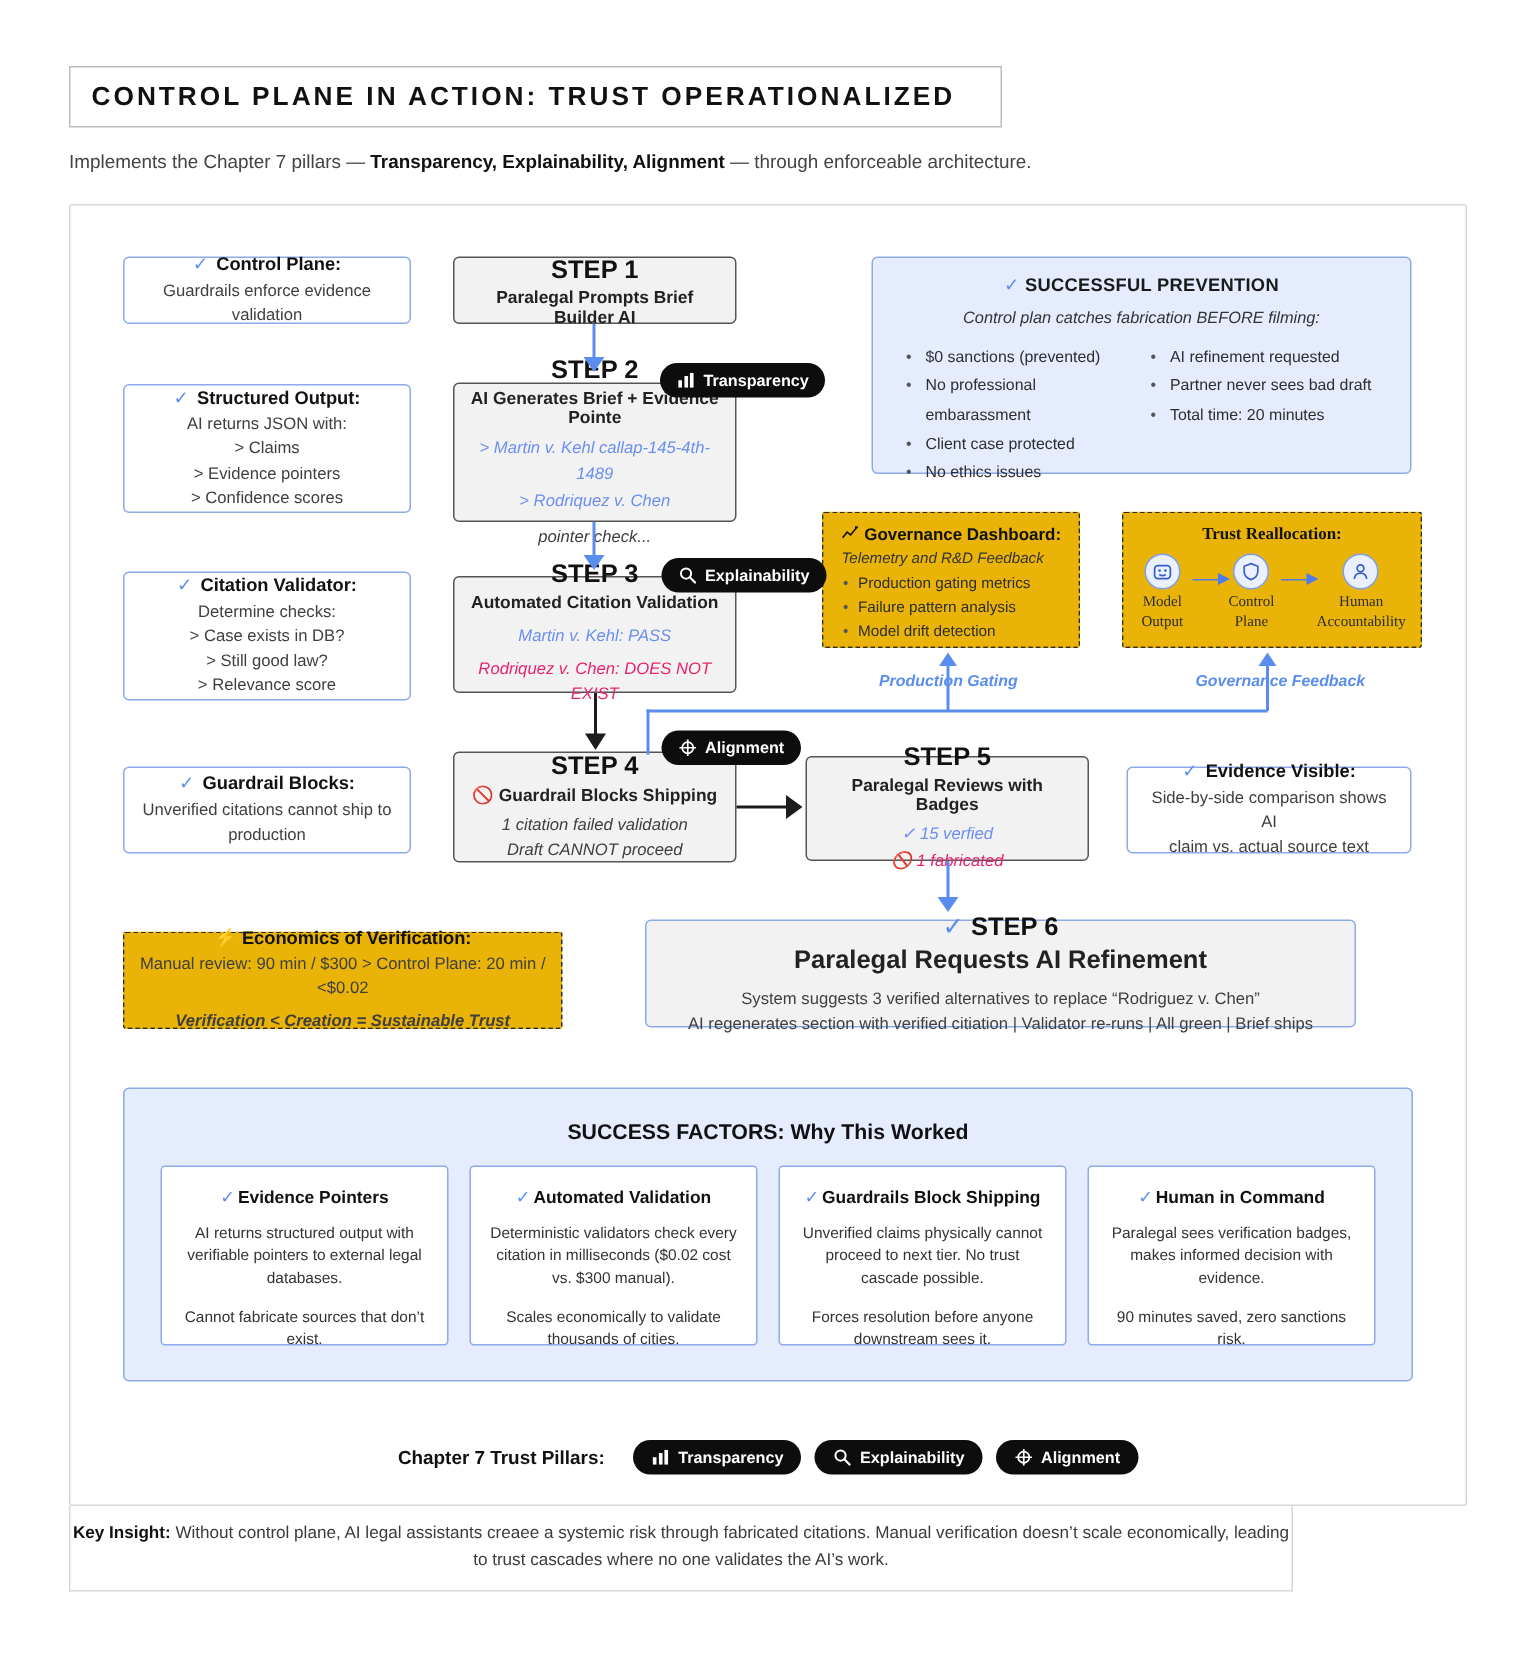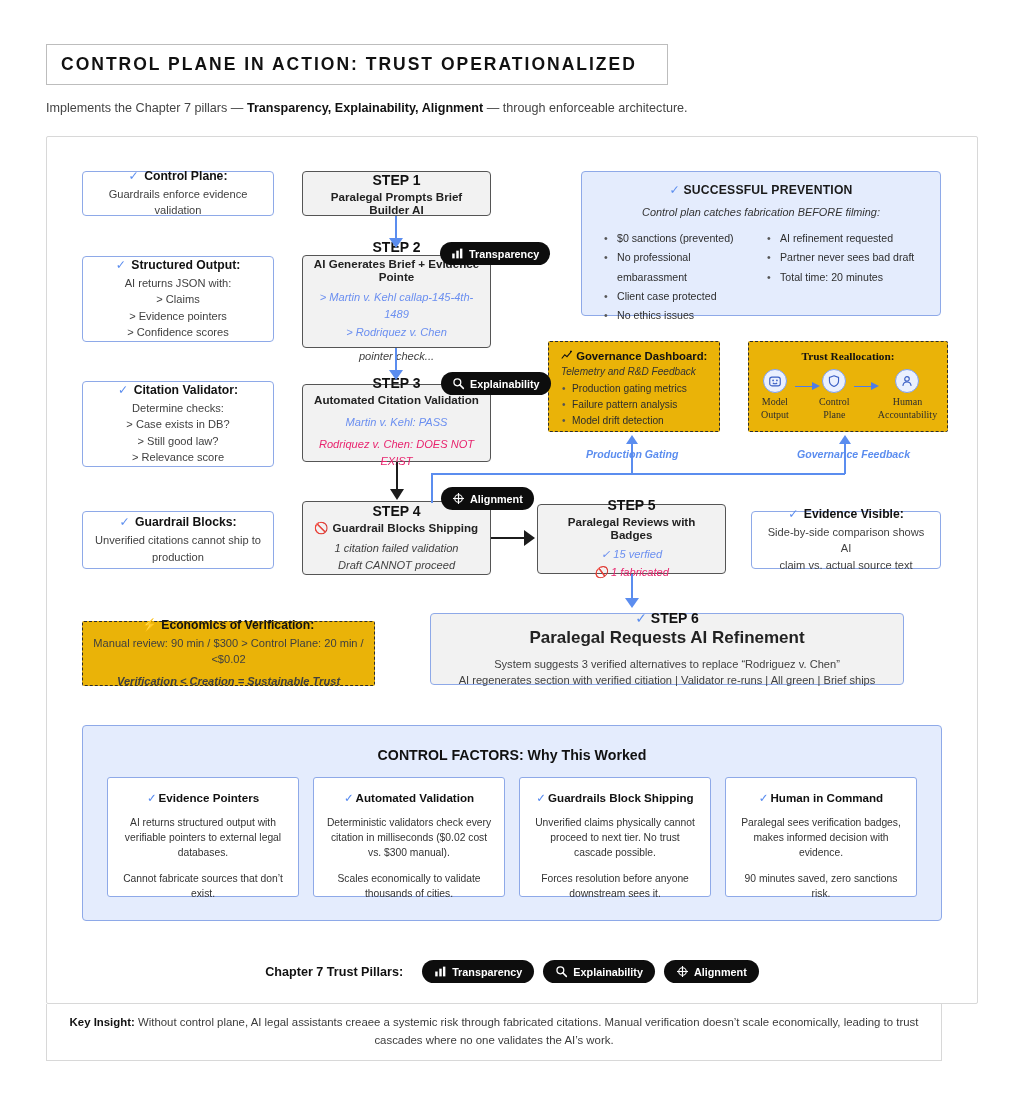--- a/index.html
+++ b/index.html
@@ -24,21 +24,21 @@
     position:absolute; left:46px; top:101px; font-size:12.6px; color:#444;
   }
   #subtitle b { color:#111; font-weight:bold; }
 
   
   #canvas {
     position:absolute; left:46px; top:136px; width:932px; height:868px;
     border:1px solid #d8d8d8; background:#fff; border-radius:2px;
   }
   #footer-bar {
-    position:absolute; left:46px; top:1004px; width:896px; height:57px;
+    position:absolute; left:46px; top:1004px; width:816px; height:57px;
     border:1px solid #d8d8d8; border-top:none; background:#fff;
     display:flex; align-items:center; justify-content:center;
   }
   #footer-bar .ft {
     font-size:11.4px; color:#3b3b3b; text-align:center; line-height:1.55; width:880px;
   }
   #footer-bar .ft b { color:#111; }
 
   
   .box { position:absolute; border-radius:4px; }
@@ -59,21 +59,21 @@
     border:1.6px dashed #2c2c2c; background:#eab308; border-radius:2px;
   }
 
   .hd { font-weight:bold; font-size:12.2px; color:#111; margin-bottom:3px; }
   .hd .chk { color:#5b8def; font-weight:normal; margin-right:2px; }
   .ln { font-size:11.1px; color:#3f3f3f; line-height:1.48; }
   .ln.it { font-style:italic; }
   .blue-ln { color:#6b8ff0; font-style:italic; font-size:11.1px; line-height:1.6; }
   .pink-ln { color:#e8246e; font-style:italic; font-size:11.1px; line-height:1.6; }
 
-  .step-title { font-weight:bold; font-size:14px; color:#111; }
+  .step-title { font-weight:bold; font-size:17px; color:#111; }
   .step-sub { font-weight:bold; font-size:11.6px; color:#222; margin-top:2px; }
 
   
   .pill {
     position:absolute; background:#0d0d0d; color:#fff; border-radius:14px;
     height:23px; display:flex; align-items:center; gap:5px;
     padding:0 11px; font-size:10.8px; font-weight:bold; z-index:30;
     white-space:nowrap;
   }
   .pill svg { display:block; }
@@ -377,21 +377,21 @@
     </div>
   </div>
 
   <div class="box blue-box" style="left:751px;top:511px;width:190px;height:58px;">
     <div class="hd"><span class="chk">✓</span> <span>Evidence Visible:</span></div>
     <div class="ln">Side-by-side comparison shows AI</div>
     <div class="ln">claim vs. actual source text</div>
   </div>
 
   <div id="success" class="lightblue-panel">
-    <div class="s-title">CONTROL FACTORS: Why This Worked</div>
+    <div class="s-title">SUCCESS FACTORS: Why This Worked</div>
     <div class="cards">
       <div class="card">
         <div class="c-h"><span class="chk">✓</span><span>Evidence Pointers</span></div>
         <div class="c-p">AI returns structured output with verifiable pointers to external legal databases.</div>
         <div class="c-p">Cannot fabricate sources that don’t exist.</div>
       </div>
       <div class="card">
         <div class="c-h"><span class="chk">✓</span><span>Automated Validation</span></div>
         <div class="c-p">Deterministic validators check every citation in milliseconds ($0.02 cost vs. $300 manual).</div>
         <div class="c-p">Scales economically to validate thousands of cities.</div>

